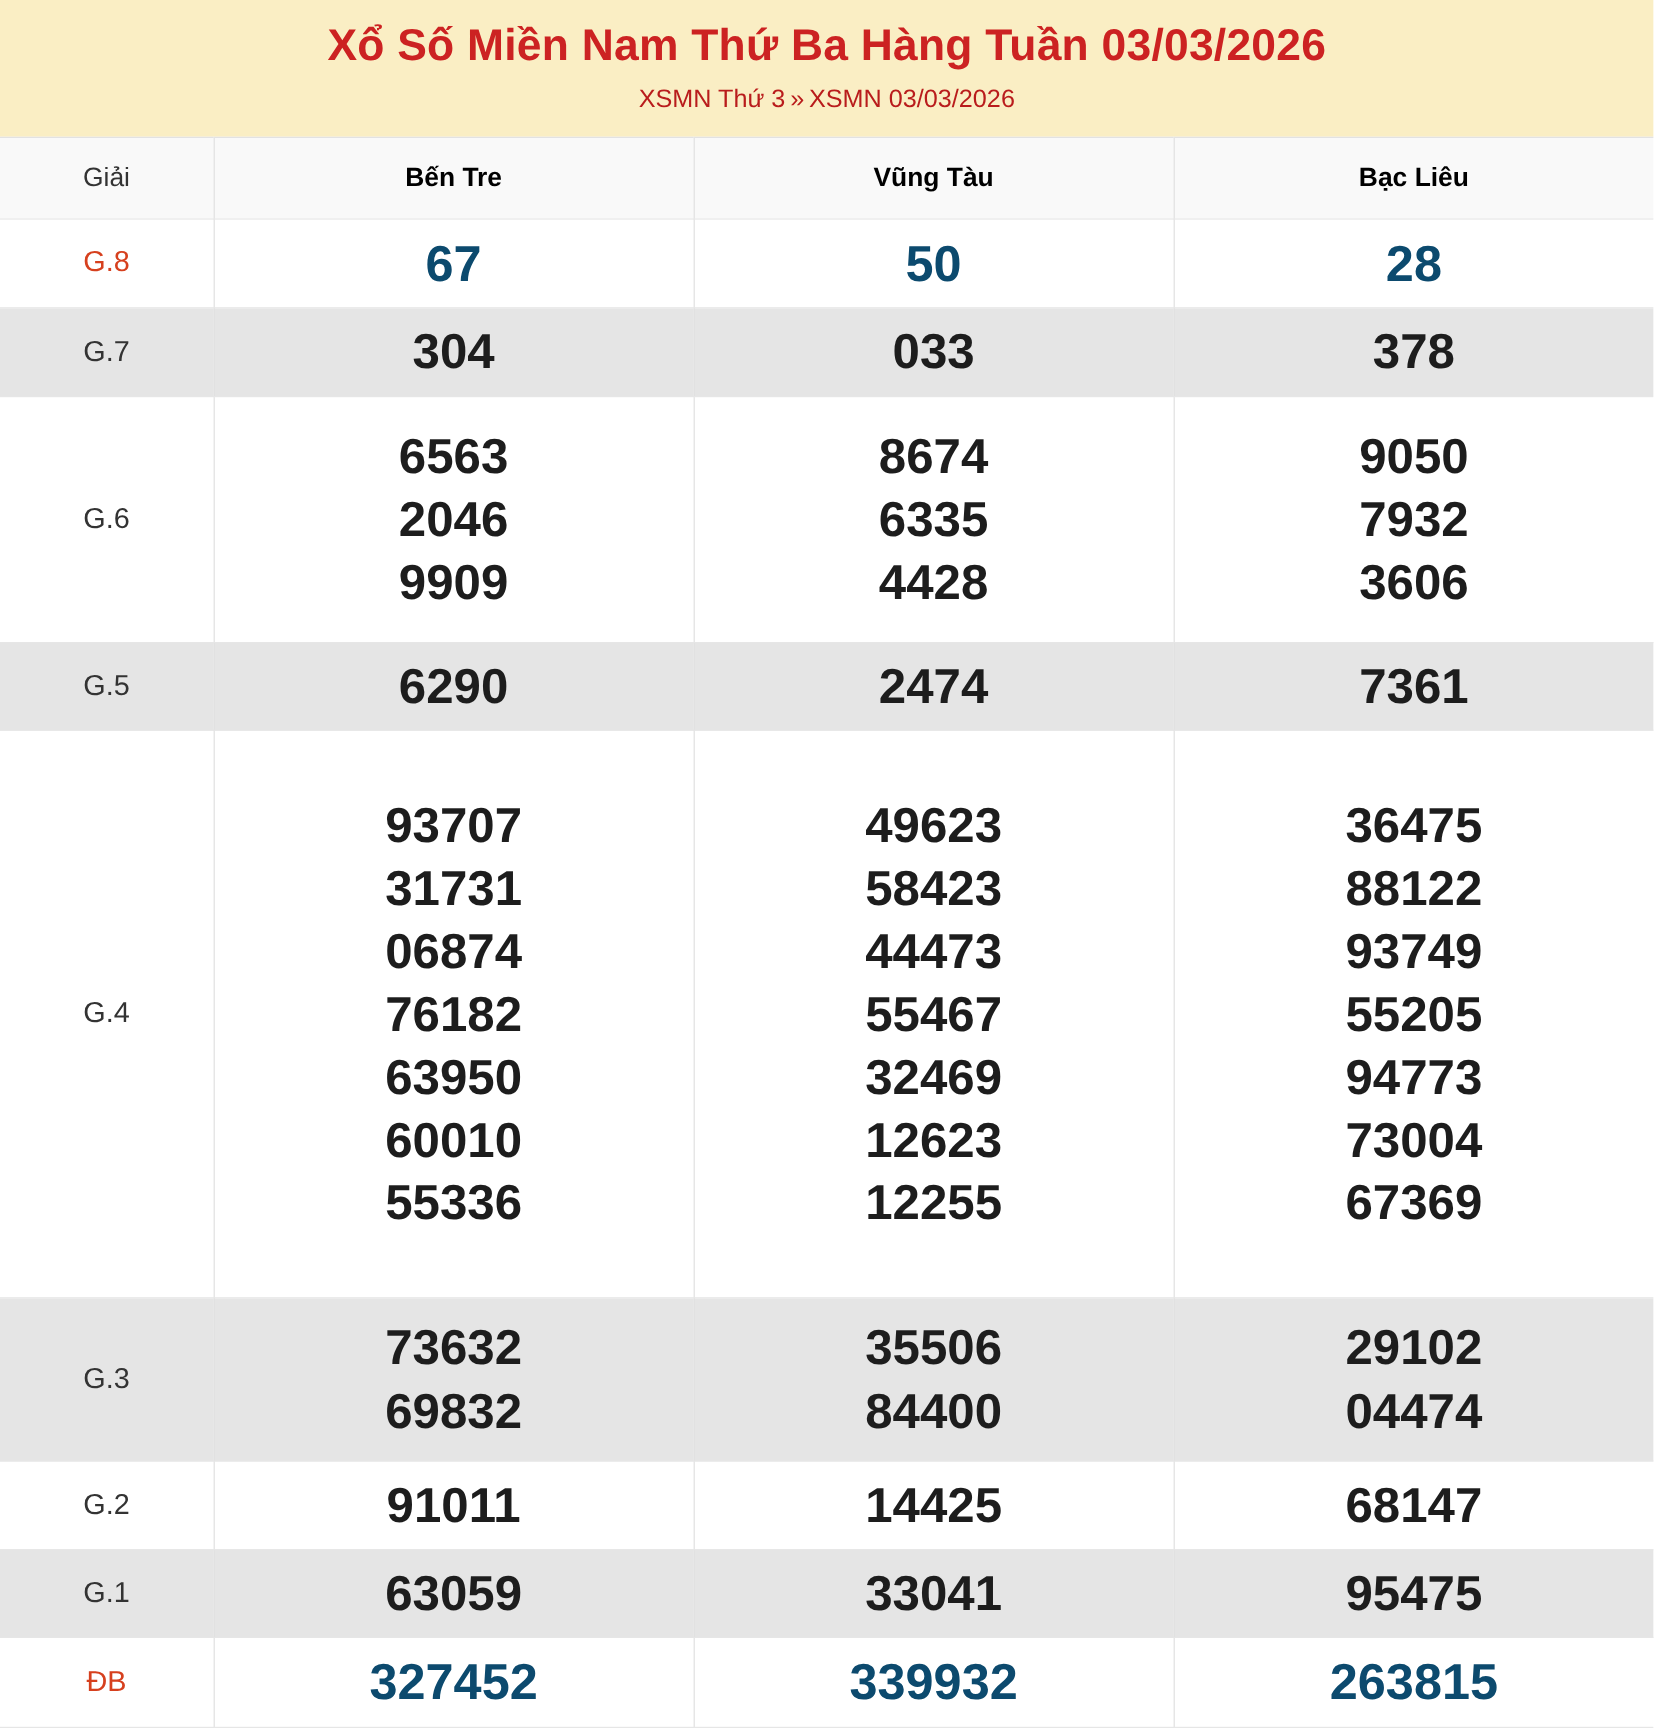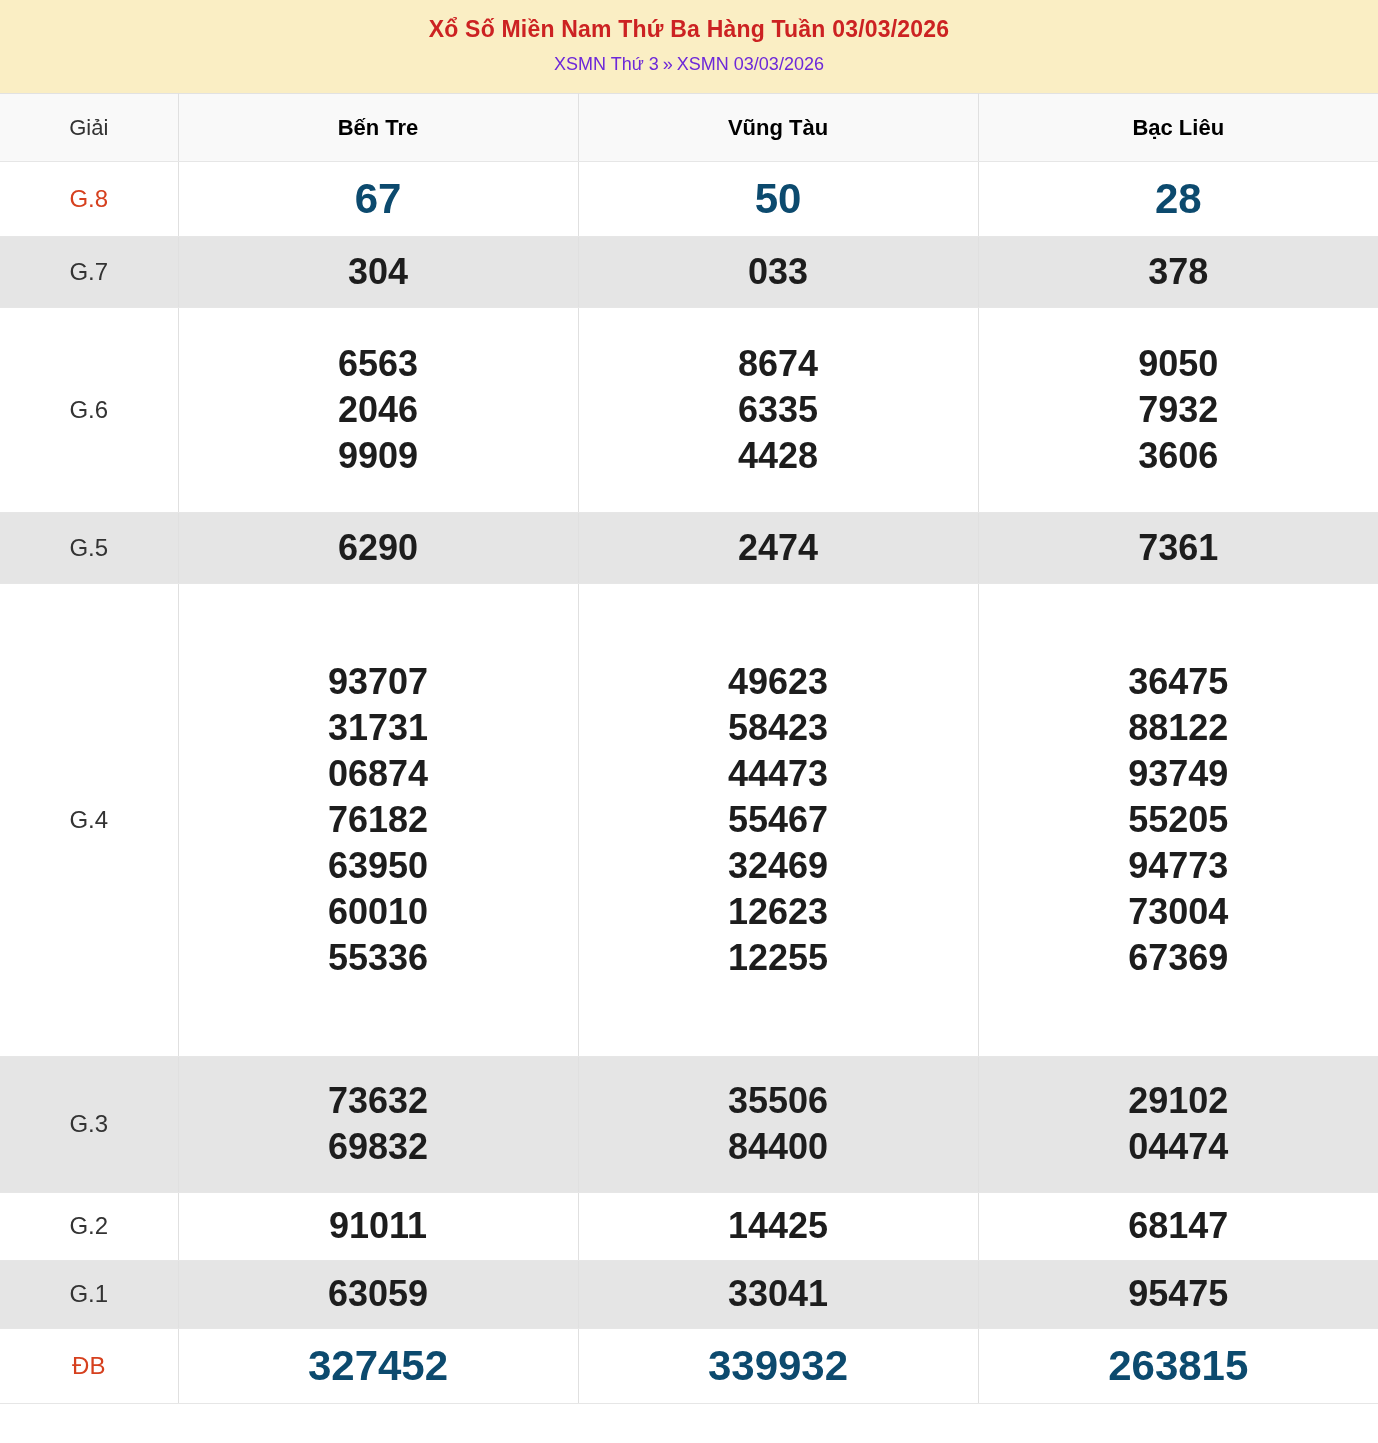--- a/index.html
+++ b/index.html
@@ -16,29 +16,29 @@
 
   
   .banner {
     background: #faeec4;
     width: 100%;
     padding: 16px 0 18px 0;
     text-align: center;
   }
   .banner-title {
     color: #cc2222;
-    font-size: 23px;
+    font-size: 37px;
     font-weight: bold;
     line-height: 1.2;
     margin: 0 0 10px 0;
     letter-spacing: 0.2px;
   }
   .banner-subtitle {
-    color: #6d28d9;
-    font-size: 18px;
+    color: #b91c1c;
+    font-size: 21px;
     font-weight: normal;
     line-height: 1.2;
     margin: 0;
   }
   .banner-subtitle .sep { padding: 0 4px; }
 
   
   table.results {
     width: 1378px;
     border-collapse: collapse;
@@ -78,21 +78,21 @@
 
   td.prize-label {
     color: #333333;
     font-size: 24px;
     font-weight: normal;
   }
   td.prize-label.label-accent { color: #d6401e; }
 
   td.nums {
     color: #1d1d1d;
-    font-size: 36px;
+    font-size: 41px;
     font-weight: bold;
     padding: 10px 0;
     line-height: 1.28;
   }
   td.nums.accent { color: #0c4a6e; }
   td.nums.big    { font-size: 42px; }
   .num-line { display: block; }
 
   
   tr.r-g8 td { height: 72px; }

